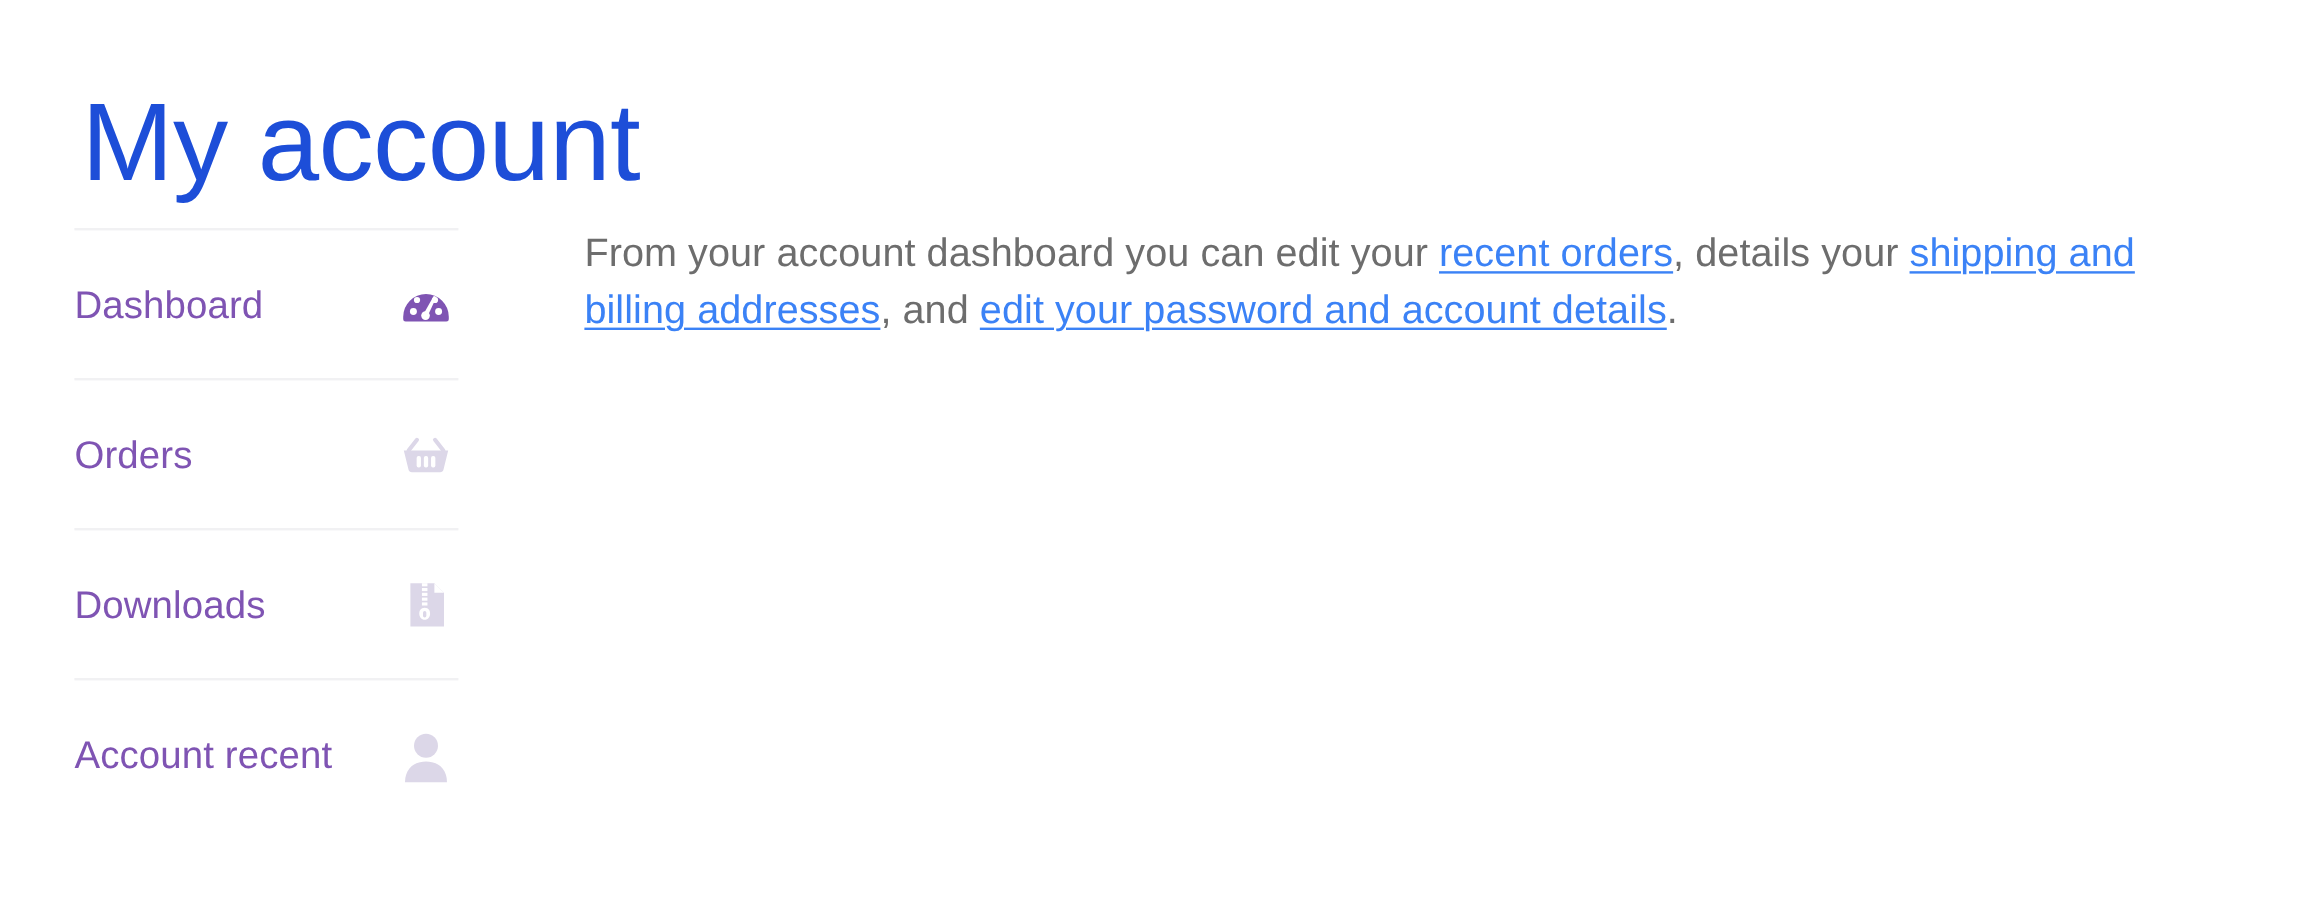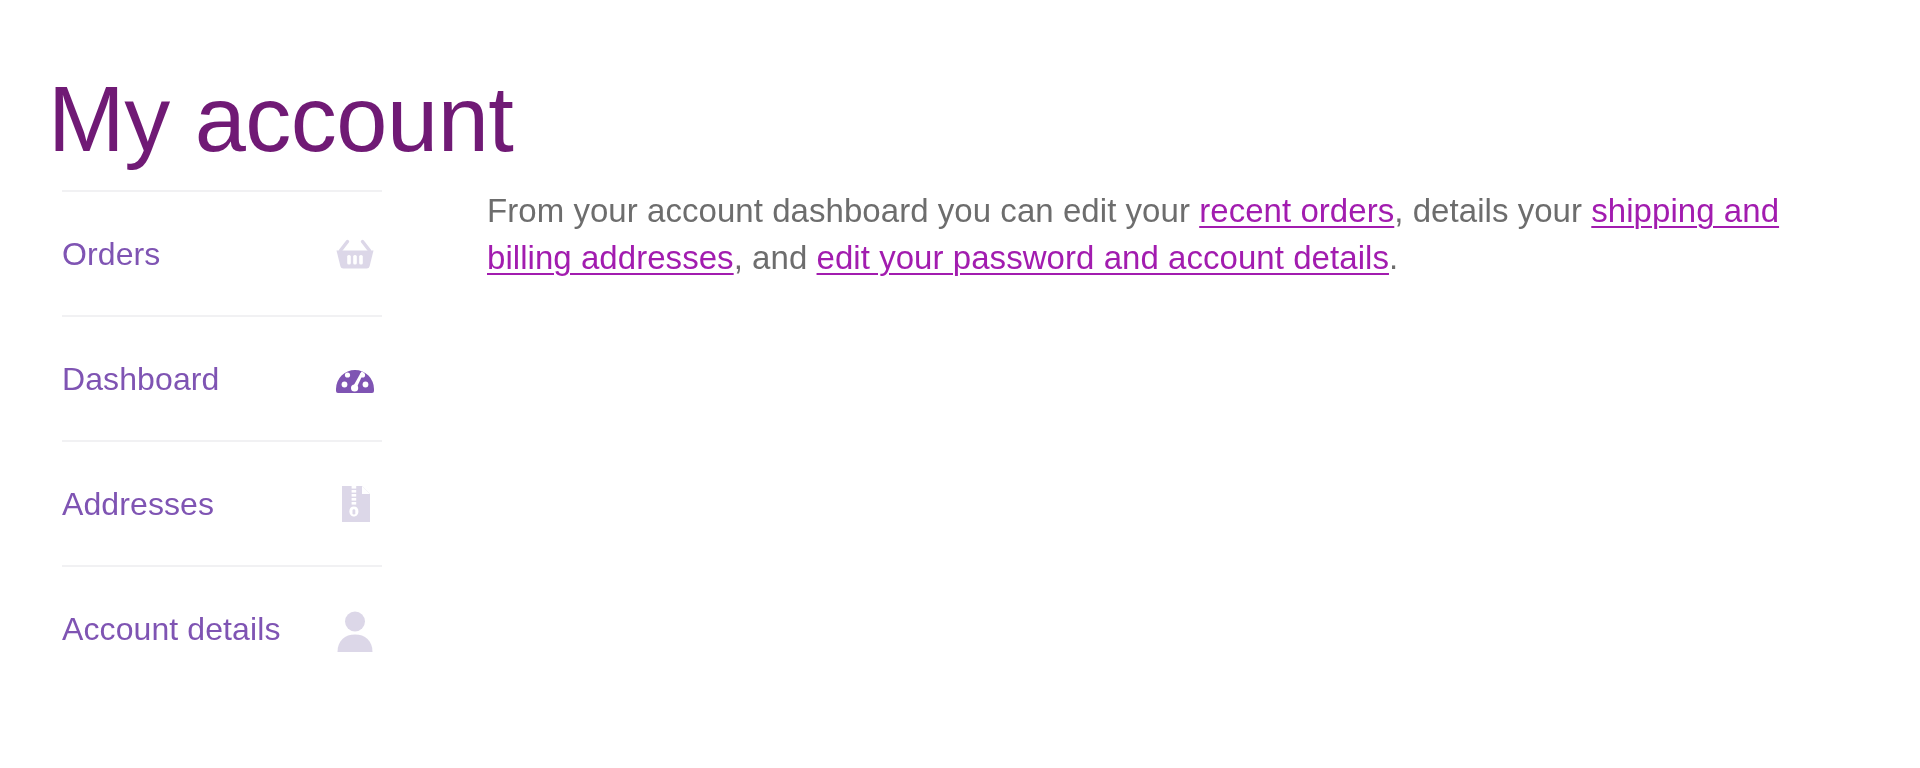--- a/index.html
+++ b/index.html
@@ -16,27 +16,27 @@
   #page {
     position: relative;
     width: 1920px;
     height: 768px;
     background: #ffffff;
   }
 
   
   #page-title {
     position: absolute;
-    left: 48px;
+    left: 68px;
     top: 6px;
     font-size: 92px;
     font-weight: 300;
     line-height: 1.12;
     letter-spacing: -0.5px;
-    color: #701a75;
+    color: #1d4ed8;
     white-space: nowrap;
   }
 
   
   #account-body {
     position: absolute;
     left: 0;
     top: 190px;
     width: 1920px;
     height: 578px;
@@ -90,88 +90,88 @@
   #dashboard-intro {
     margin: 0;
     font-size: 33px;
     line-height: 1.42;
     color: #6d6d6d;
     font-weight: 400;
     letter-spacing: 0.05px;
   }
 
   #dashboard-intro a {
-    color: #a21caf;
+    color: #3b82f6;
     text-decoration: underline;
     text-decoration-thickness: 2px;
     text-underline-offset: 4px;
     margin-top: 44px;
   }
 </style>
 </head>
 <body>
 
 <div id="page">
 
   <h1 id="page-title">My account</h1>
 
   <div id="account-body">
 
     <nav id="account-nav">
 
       <div class="nav-item">
-        <span class="nav-label">Orders</span>
-        <span class="nav-icon">
-          <svg width="46" height="46" viewBox="0 0 46 46" aria-hidden="true">
-            <path d="M15.5 10.5 L8.5 19.5" stroke="#dcd7e8" stroke-width="3.4" stroke-linecap="round" fill="none"></path>
-            <path d="M30.5 10.5 L37.5 19.5" stroke="#dcd7e8" stroke-width="3.4" stroke-linecap="round" fill="none"></path>
-            <path d="M4.5 19.5 L41.5 19.5 L37.6 35.2 A3 3 0 0 1 34.7 37.5 L11.3 37.5 A3 3 0 0 1 8.4 35.2 Z" fill="#dcd7e8"></path>
-            <rect x="15.2" y="24" width="3.6" height="9.5" rx="1.6" fill="#ffffff"></rect>
-            <rect x="21.2" y="24" width="3.6" height="9.5" rx="1.6" fill="#ffffff"></rect>
-            <rect x="27.2" y="24" width="3.6" height="9.5" rx="1.6" fill="#ffffff"></rect>
-          </svg>
-        </span>
-      </div>
-
-      <div class="nav-item">
         <span class="nav-label">Dashboard</span>
         <span class="nav-icon">
           <svg width="46" height="46" viewBox="0 0 46 46" aria-hidden="true">
             <path d="M4 33 A19 19 0 0 1 42 33 L42 35 A2 2 0 0 1 40 37 L6 37 A2 2 0 0 1 4 35 Z" fill="#7f54b3"></path>
             <circle cx="12.5" cy="28.5" r="2.9" fill="#ffffff"></circle>
             <circle cx="15.5" cy="19" r="2.6" fill="#ffffff"></circle>
             <circle cx="30.5" cy="19" r="2.6" fill="#ffffff"></circle>
             <circle cx="33.5" cy="28.5" r="2.9" fill="#ffffff"></circle>
             <path d="M29.5 15.5 L20.6 31.2 L24.3 32.6 L31.7 16.6 Z" fill="#ffffff"></path>
             <circle cx="22.6" cy="32" r="3.6" fill="#ffffff"></circle>
           </svg>
         </span>
       </div>
 
       <div class="nav-item">
-        <span class="nav-label">Addresses</span>
+        <span class="nav-label">Orders</span>
+        <span class="nav-icon">
+          <svg width="46" height="46" viewBox="0 0 46 46" aria-hidden="true">
+            <path d="M15.5 10.5 L8.5 19.5" stroke="#dcd7e8" stroke-width="3.4" stroke-linecap="round" fill="none"></path>
+            <path d="M30.5 10.5 L37.5 19.5" stroke="#dcd7e8" stroke-width="3.4" stroke-linecap="round" fill="none"></path>
+            <path d="M4.5 19.5 L41.5 19.5 L37.6 35.2 A3 3 0 0 1 34.7 37.5 L11.3 37.5 A3 3 0 0 1 8.4 35.2 Z" fill="#dcd7e8"></path>
+            <rect x="15.2" y="24" width="3.6" height="9.5" rx="1.6" fill="#ffffff"></rect>
+            <rect x="21.2" y="24" width="3.6" height="9.5" rx="1.6" fill="#ffffff"></rect>
+            <rect x="27.2" y="24" width="3.6" height="9.5" rx="1.6" fill="#ffffff"></rect>
+          </svg>
+        </span>
+      </div>
+
+      <div class="nav-item">
+        <span class="nav-label">Downloads</span>
         <span class="nav-icon">
           <svg width="46" height="46" viewBox="0 0 46 46" aria-hidden="true">
             <path d="M10 5 L30 5 L38 13 L38 41 L10 41 Z" fill="#dcd7e8"></path>
             <path d="M30 5 L38 13 L30 13 Z" fill="#ffffff"></path>
             <rect x="19.6" y="5" width="4.6" height="2.6" fill="#ffffff"></rect>
             <rect x="19.6" y="9" width="4.6" height="2.6" fill="#ffffff"></rect>
             <rect x="19.6" y="13" width="4.6" height="2.6" fill="#ffffff"></rect>
             <rect x="19.6" y="17" width="4.6" height="2.6" fill="#ffffff"></rect>
             <rect x="19.6" y="21" width="4.6" height="2.6" fill="#ffffff"></rect>
             <path d="M21.9 25.4 C18.4 25.4 17.4 28 17.4 30.4 C17.4 33.2 19.2 35.4 21.9 35.4
                      C24.6 35.4 26.4 33.2 26.4 30.4 C26.4 28 25.4 25.4 21.9 25.4 Z" fill="#ffffff"></path>
             <rect x="20.5" y="28.2" width="2.8" height="5.4" rx="1.4" fill="#dcd7e8"></rect>
           </svg>
         </span>
       </div>
 
 
       <div class="nav-item">
-        <span class="nav-label">Account details</span>
+        <span class="nav-label">Account recent</span>
         <span class="nav-icon">
           <svg width="46" height="46" viewBox="0 0 46 46" aria-hidden="true">
             <circle cx="23" cy="15.5" r="10" fill="#dcd7e8"></circle>
             <path d="M5.5 46 C5.5 34.5 13 28.5 23 28.5 C33 28.5 40.5 34.5 40.5 46 Z" fill="#dcd7e8"></path>
           </svg>
         </span>
       </div>
 
     </nav>
 

